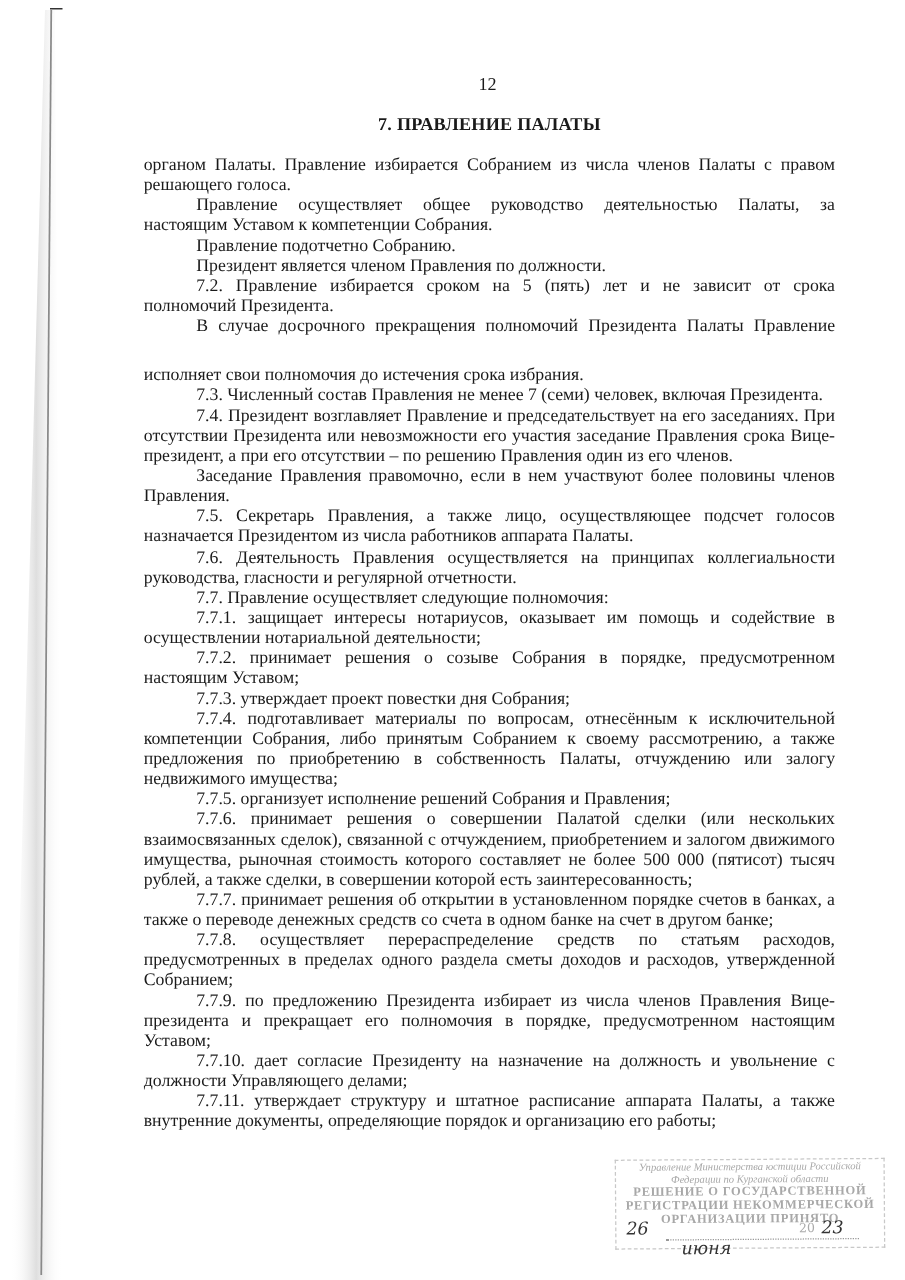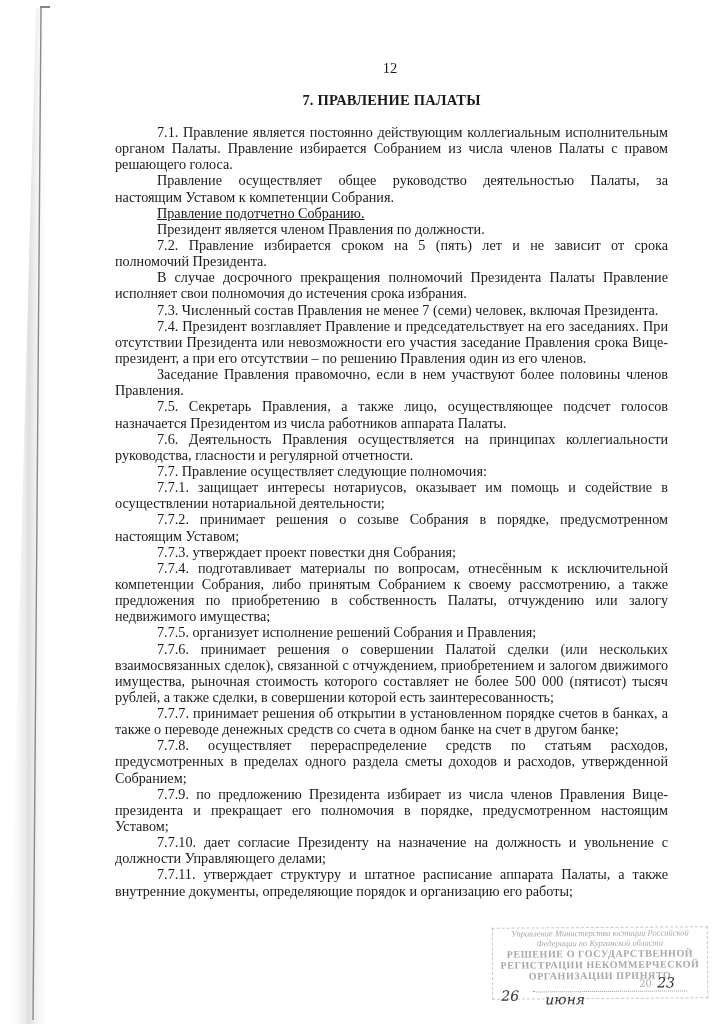--- a/index.html
+++ b/index.html
@@ -36,21 +36,21 @@
     font-family: "Liberation Serif", serif; text-align: center;
     transform: rotate(-0.4deg);
   }
   .stamp .s-small { font-size: 8.5px; font-style: italic; line-height: 10px; }
   .stamp .s-caps { font-size: 10px; font-weight: bold; line-height: 11px; letter-spacing: 0.6px; }
   .stamp .s-date {
     position: absolute; left: 0; right: 0; top: 47px; height: 20px;
     font-family: "DejaVu Serif", serif; font-style: italic; color: #333;
     font-size: 14px; text-align: left;
   }
-  .stamp .s-day { position: absolute; left: 8px; top: 12px; }
+  .stamp .s-day { position: absolute; left: 8px; top: 0; }
   .stamp .s-month { position: absolute; left: 52px; top: 16px; }
   .stamp .s-year-prefix { position: absolute; left: 146px; top: 3px; font-size: 10px; color: #aaa; font-style: normal; }
   .stamp .s-year { position: absolute; left: 164px; top: 0; }
   .stamp .s-underline {
     position: absolute; left: 40px; right: 20px; top: 16px; border-bottom: 1px dotted #999;
   }
 </style>
 </head>
 <body>
 
@@ -64,31 +64,30 @@
   </defs>
   <polygon points="36,8 44,8 50,1024 8,1024" fill="url(#shade)"></polygon>
   <line x1="41" y1="8" x2="33" y2="1020" stroke="#8a8a8a" stroke-width="1.4"></line>
   <line x1="40" y1="7" x2="50" y2="7" stroke="#333" stroke-width="1.2"></line>
 </svg>
 
 <div class="page-number">12</div>
 <div class="section-title">7. ПРАВЛЕНИЕ ПАЛАТЫ</div>
 
 <div class="body-text" id="body-text">
-    <span class="line indent" style="white-space: normal; overflow: hidden;">7.1. Правление является постоянно действующим коллегиальным исполнительным</span>
     <span class="line" style="white-space: normal; overflow: hidden;">органом Палаты. Правление  избирается Собранием из числа членов Палаты с правом</span>
     <span class="line last" style="white-space: normal; overflow: hidden;">решающего голоса.</span>
     <span class="line indent" style="white-space: normal; overflow: hidden;">Правление осуществляет общее руководство деятельностью Палаты, за</span>
     <span class="line last" style="white-space: normal; overflow: hidden;">настоящим Уставом к компетенции  Собрания.</span>
-    <span class="line indent last" style="white-space: normal; overflow: hidden; text-decoration: underline;">Правление подотчетно Собранию.</span>
+    <span class="line indent last" style="white-space: normal; overflow: hidden;">Правление подотчетно Собранию.</span>
     <span class="line indent last" style="white-space: normal; overflow: hidden;">Президент является членом Правления по должности.</span>
     <span class="line indent" style="white-space: normal; overflow: hidden;">7.2. Правление избирается сроком на 5 (пять) лет и не зависит от срока</span>
     <span class="line last" style="white-space: normal; overflow: hidden;">полномочий Президента.</span>
     <span class="line indent" style="white-space: normal; overflow: hidden; font-family: Liberation Serif, serif;">В случае досрочного прекращения полномочий Президента Палаты Правление</span>
-    <span class="line last" style="white-space: normal; overflow: hidden;">исполняет свои полномочия до истечения срока избрания.</span>
+    <span class="line last" style="white-space: normal; overflow: hidden; margin-top: 23px;">исполняет свои полномочия до истечения срока избрания.</span>
     <span class="line indent last" style="white-space: normal; overflow: hidden;">7.3. Численный состав Правления  не менее 7 (семи) человек, включая Президента.</span>
     <span class="line indent" style="white-space: normal; overflow: hidden;">7.4. Президент возглавляет Правление и председательствует на его заседаниях. При</span>
     <span class="line" style="white-space: normal; overflow: hidden;">отсутствии Президента или невозможности его участия заседание Правления срока Вице-</span>
     <span class="line last" style="white-space: normal; overflow: hidden;">президент, а при его отсутствии – по решению Правления один из его членов.</span>
     <span class="line indent" style="white-space: normal; overflow: hidden;">Заседание Правления правомочно, если в нем участвуют более половины членов</span>
     <span class="line last" style="white-space: normal; overflow: hidden;">Правления.</span>
     <span class="line indent" style="white-space: normal; overflow: hidden;">7.5. Секретарь Правления, а также лицо, осуществляющее подсчет голосов</span>
     <span class="line last" style="white-space: normal; overflow: hidden;">назначается Президентом  из числа работников аппарата Палаты.</span>
     <span class="line indent" style="white-space: normal; overflow: hidden;">7.6. Деятельность Правления осуществляется на принципах коллегиальности</span>
     <span class="line last" style="white-space: normal; overflow: hidden;">руководства, гласности и регулярной отчетности.</span>

